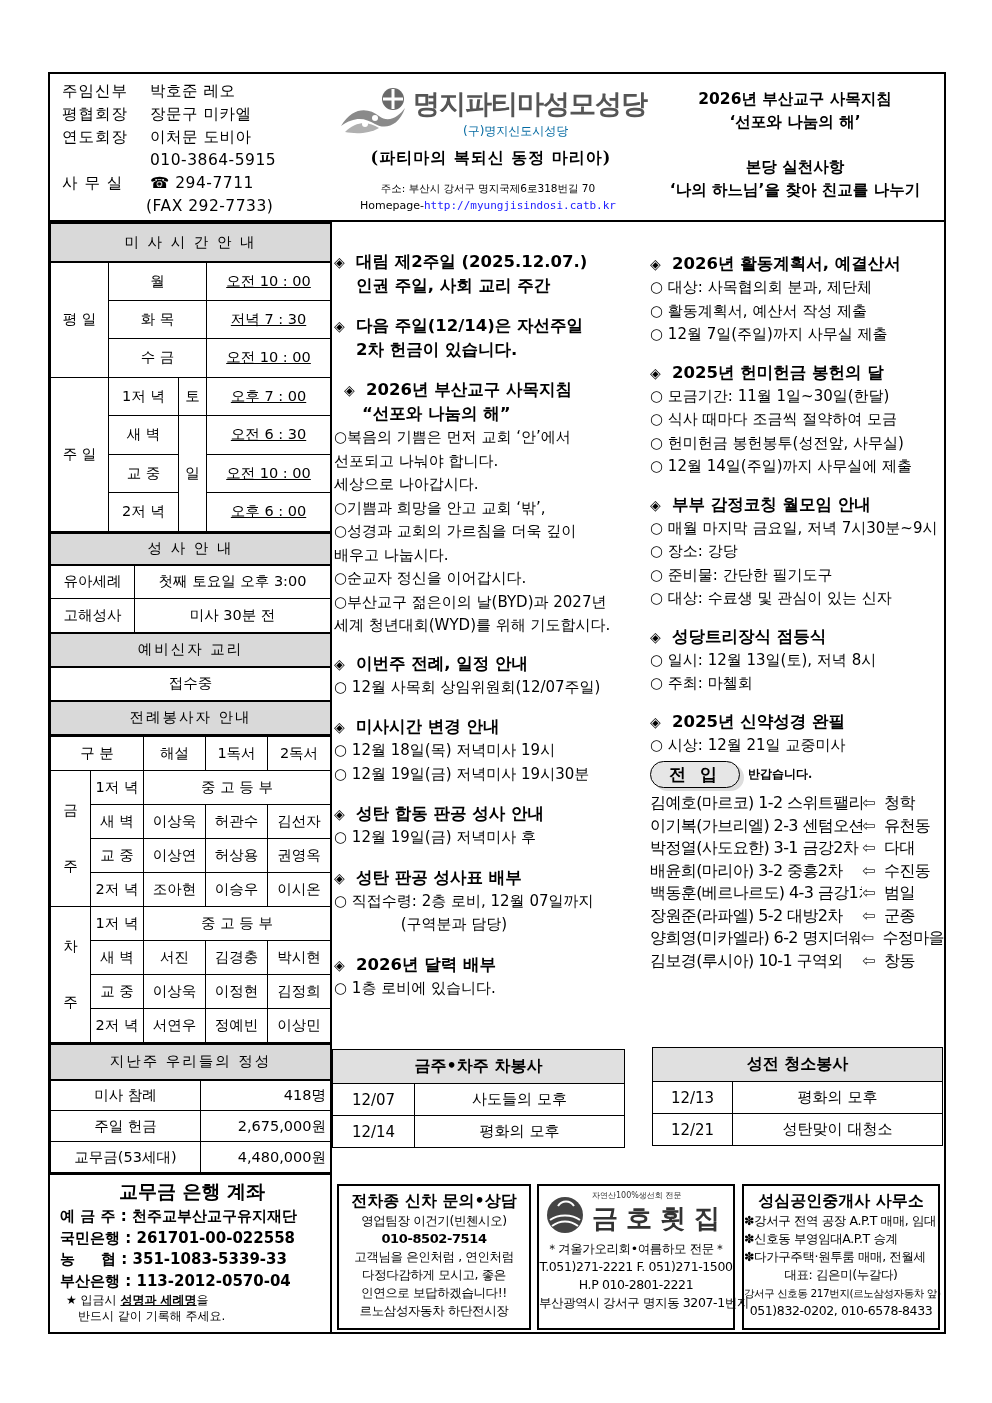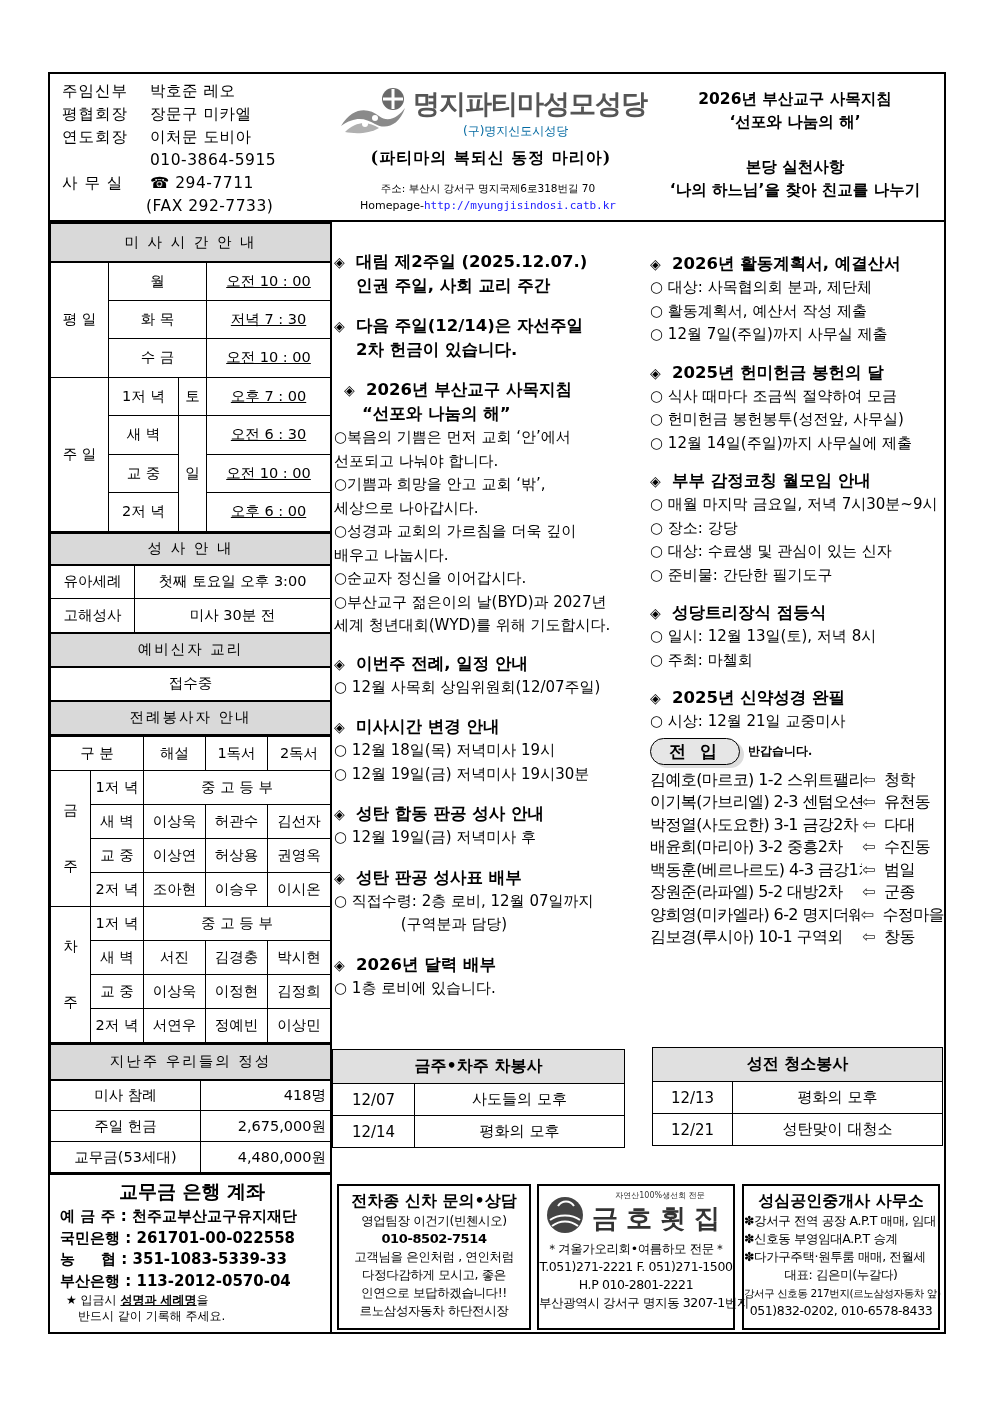--- a/index.html
+++ b/index.html
@@ -311,22 +311,22 @@
     <div class="ann">
       <div class="ann-title"><span class="dia">◈</span><span>대림 제2주일 (2025.12.07.)</span><span class="cont">인권 주일, 사회 교리 주간</span></div>
     </div>
     <div class="ann">
       <div class="ann-title"><span class="dia">◈</span><span>다음 주일(12/14)은 자선주일</span><span class="cont">2차 헌금이 있습니다.</span></div>
     </div>
     <div class="ann" style="margin-bottom:14px">
       <div class="ann-title" style="padding-left:10px"><span class="dia">◈</span><span>2026년 부산교구 사목지침</span><span class="cont" style="padding-left:18px">“선포와 나눔의 해”</span></div>
       <div class="ann-item">○복음의 기쁨은 먼저 교회 ‘안’에서</div>
       <div class="ann-item">선포되고 나눠야 합니다.</div>
+      <div class="ann-item">세상으로 나아갑시다.</div>
       <div class="ann-item">○기쁨과 희망을 안고 교회 ‘밖’,</div>
-      <div class="ann-item">세상으로 나아갑시다.</div>
       <div class="ann-item">○성경과 교회의 가르침을 더욱 깊이</div>
       <div class="ann-item">배우고 나눕시다.</div>
       <div class="ann-item">○순교자 정신을 이어갑시다.</div>
       <div class="ann-item">○부산교구 젊은이의 날(BYD)과 2027년</div>
       <div class="ann-item">세계 청년대회(WYD)를 위해 기도합시다.</div>
     </div>
     <div class="ann">
       <div class="ann-title"><span class="dia">◈</span><span>이번주 전례, 일정 안내</span></div>
       <div class="ann-item">○ 12월 사목회 상임위원회(12/07주일)</div>
     </div>
@@ -352,30 +352,31 @@
 
   <div class="col" style="left:600px; top:178px; width:294px;">
     <div class="ann" style="margin-bottom:14px">
       <div class="ann-title"><span class="dia">◈</span><span>2026년 활동계획서, 예결산서</span></div>
       <div class="ann-item">○ 대상: 사목협의회 분과, 제단체</div>
       <div class="ann-item">○ 활동계획서, 예산서 작성 제출</div>
       <div class="ann-item">○ 12월  7일(주일)까지 사무실 제출</div>
     </div>
     <div class="ann" style="margin-bottom:14px">
       <div class="ann-title"><span class="dia">◈</span><span>2025년 헌미헌금 봉헌의 달</span></div>
+      <div class="ann-item">○ 모금기간: 11월  1일~30일(한달)</div>
       <div class="ann-item">○ 식사 때마다 조금씩 절약하여 모금</div>
       <div class="ann-item">○ 헌미헌금 봉헌봉투(성전앞, 사무실)</div>
       <div class="ann-item">○ 12월  14일(주일)까지 사무실에 제출</div>
     </div>
     <div class="ann" style="margin-bottom:14px">
       <div class="ann-title"><span class="dia">◈</span><span>부부 감정코칭 월모임 안내</span></div>
       <div class="ann-item">○ 매월 마지막 금요일, 저녁 7시30분~9시</div>
       <div class="ann-item">○ 장소: 강당</div>
+      <div class="ann-item">○ 준비물: 간단한 필기도구</div>
       <div class="ann-item">○ 대상: 수료생 및 관심이 있는 신자</div>
-      <div class="ann-item">○ 준비물: 간단한 필기도구</div>
     </div>
     <div class="ann" style="margin-bottom:14px">
       <div class="ann-title"><span class="dia">◈</span><span>성당트리장식 점등식</span></div>
       <div class="ann-item">○ 일시:  12월  13일(토),  저녁  8시</div>
       <div class="ann-item">○ 주최:  마첼회</div>
     </div>
     <div class="ann" style="margin-bottom:4px">
       <div class="ann-title"><span class="dia">◈</span><span>2025년 신약성경 완필</span></div>
       <div class="ann-item">○ 시상:  12월  21일  교중미사</div>
     </div>
@@ -479,21 +480,21 @@
   </div>
 
   <div class="ad" style="left:487px; width:198px;">
     <div style="display:flex; align-items:center; justify-content:center; height:46px;">
       <svg width="42" height="42" viewBox="0 0 42 42">
         <circle cx="21" cy="23" r="18" fill="#444"></circle>
         <path d="M6 28 C14 22 28 22 36 28" stroke="#fff" stroke-width="2" fill="none"></path>
         <path d="M8 34 C16 28 26 28 34 34" stroke="#fff" stroke-width="2" fill="none"></path>
         <path d="M14 14 C18 8 26 8 30 14" stroke="#fff" stroke-width="2" fill="none"></path>
       </svg>
-      <div style="margin-left:6px; text-align:center;">
+      <div style="margin-left:6px; text-align:left;">
         <div class="fish-sub">자연산100%생선회 전문</div>
         <div class="fish-name">금호횟집</div>
       </div>
     </div>
     <div class="ad-line" style="margin-top:4px">＊겨울가오리회•여름하모 전문＊</div>
     <div class="ad-line">T.051)271-2221 F. 051)271-1500</div>
     <div class="ad-line">H.P  010-2801-2221</div>
     <div class="ad-line">부산광역시 강서구 명지동 3207-1번지</div>
   </div>
 

